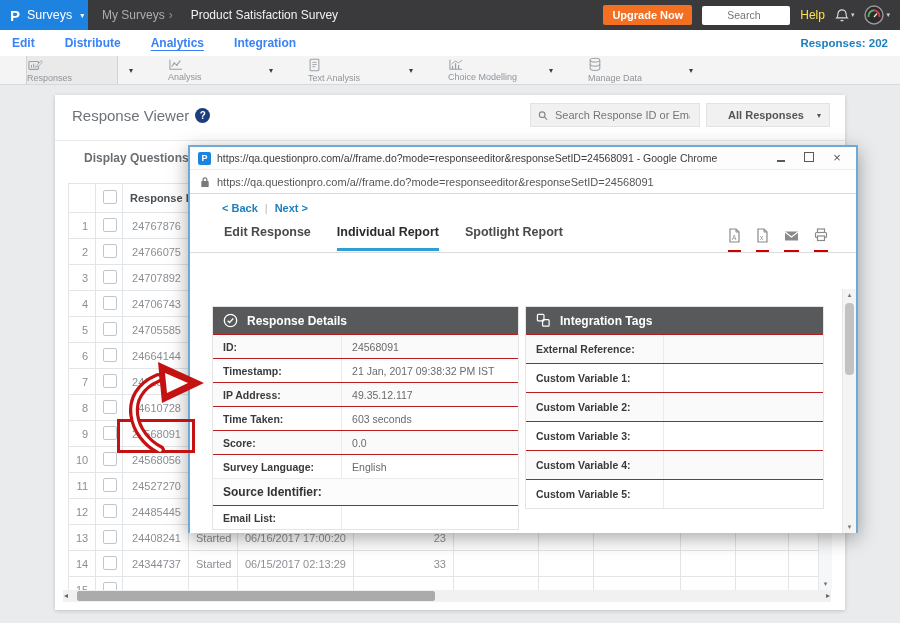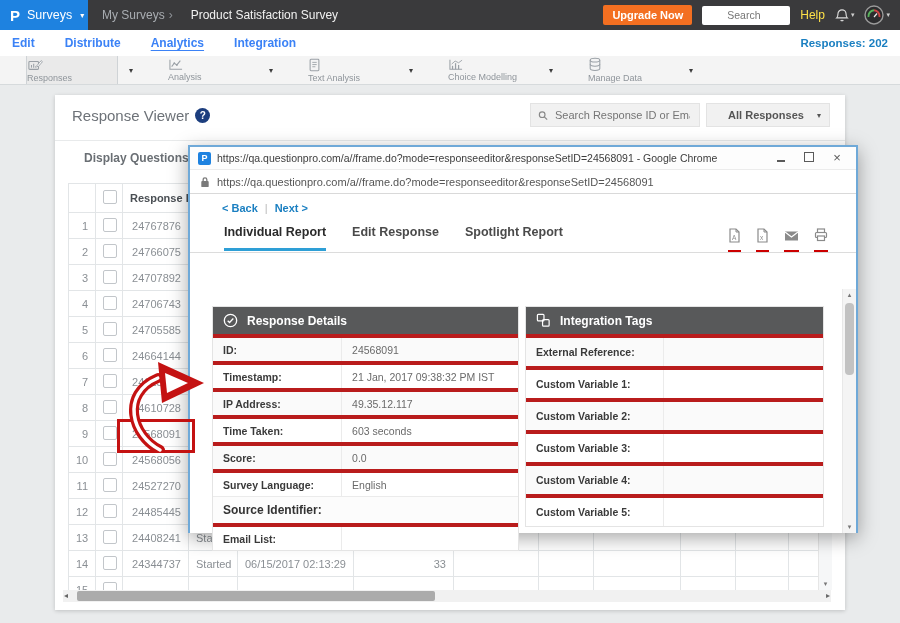--- a/index.html
+++ b/index.html
@@ -84,21 +84,21 @@
   .ptab{font-size:12.5px;font-weight:bold;color:#4a4a4a;padding-bottom:9px;cursor:pointer;}
   .ptab.active{color:#2b2b2b;border-bottom:3px solid #2e9fd6;}
   #popup-actions{position:absolute;right:28px;top:34px;display:flex;gap:15px;}
   .pact{border-bottom:2px solid #cc0000;padding-bottom:3px;cursor:pointer;display:flex;}
   #p-tabline{position:absolute;left:0;top:58px;width:666px;height:1px;background:#dcdcdc;}
   
   .panel{position:absolute;top:112px;background:#fff;border:1px solid #e4e4e4;}
   #panel-details{left:22px;width:305px;}
   #panel-tags{left:335px;width:297px;}
   .panel-head{height:27px;background:#58595a;color:#fff;display:flex;align-items:center;gap:9px;padding:0 10px;font-size:12px;font-weight:bold;}
-  .prow{display:flex;border-top:4px solid #b91c1c;align-items:center;}
+  .prow{display:flex;border-top:1px solid #b91c1c;align-items:center;}
   .prow:nth-child(odd){background:#fafafa;}
   .prow .pl{font-size:10.5px;font-weight:bold;color:#3a3a3a;padding:0 10px;box-sizing:border-box;}
   .prow .pv{font-size:10.5px;color:#6a6a6a;border-left:1px solid #ebebeb;padding:0 10px;box-sizing:border-box;}
   #panel-details .prow{height:23px;}
   #panel-details .pl{width:42%;}
   #panel-details .pv{width:58%;align-self:stretch;display:flex;align-items:center;}
   #panel-tags .prow{height:28px;}
   #panel-tags .pl{width:46%;}
   #panel-tags .pv{width:54%;align-self:stretch;display:flex;align-items:center;}
   .psection{height:26px;display:flex;align-items:center;border-top:1px solid #ebebeb;font-size:12px;font-weight:bold;color:#333;padding:0 10px;background:#fcfcfc;}
@@ -543,22 +543,22 @@
       </svg>
     <span id="p-url">https://qa.questionpro.com/a//frame.do?mode=responseeditor&amp;responseSetID=24568091</span>
   </div>
   <div id="p-body">
     <div id="p-nav">
       <span>&lt; Back</span>
       <span class="sep">|</span>
       <span>Next &gt;</span>
     </div>
     <div id="popup-tabs">
+        <span class="ptab">Edit Response</span>
         <span class="ptab active">Individual Report</span>
-        <span class="ptab">Edit Response</span>
         <span class="ptab">Spotlight Report</span>
       </div>
     <div id="popup-actions">
         <span class="pact">
           <span><svg width="13" height="15" viewBox="0 0 13 15">
               <path d="M2 1h6l3 3v10H2z" fill="none" stroke="#8a8a8a" stroke-width="1.2"></path>
               <path d="M8 1v3h3" fill="none" stroke="#8a8a8a" stroke-width="1"></path>
               <text x="4" y="11.5" font-size="6.5" fill="#8a8a8a" font-family="Liberation Sans,sans-serif">A</text>
             </svg></span>
         </span>

